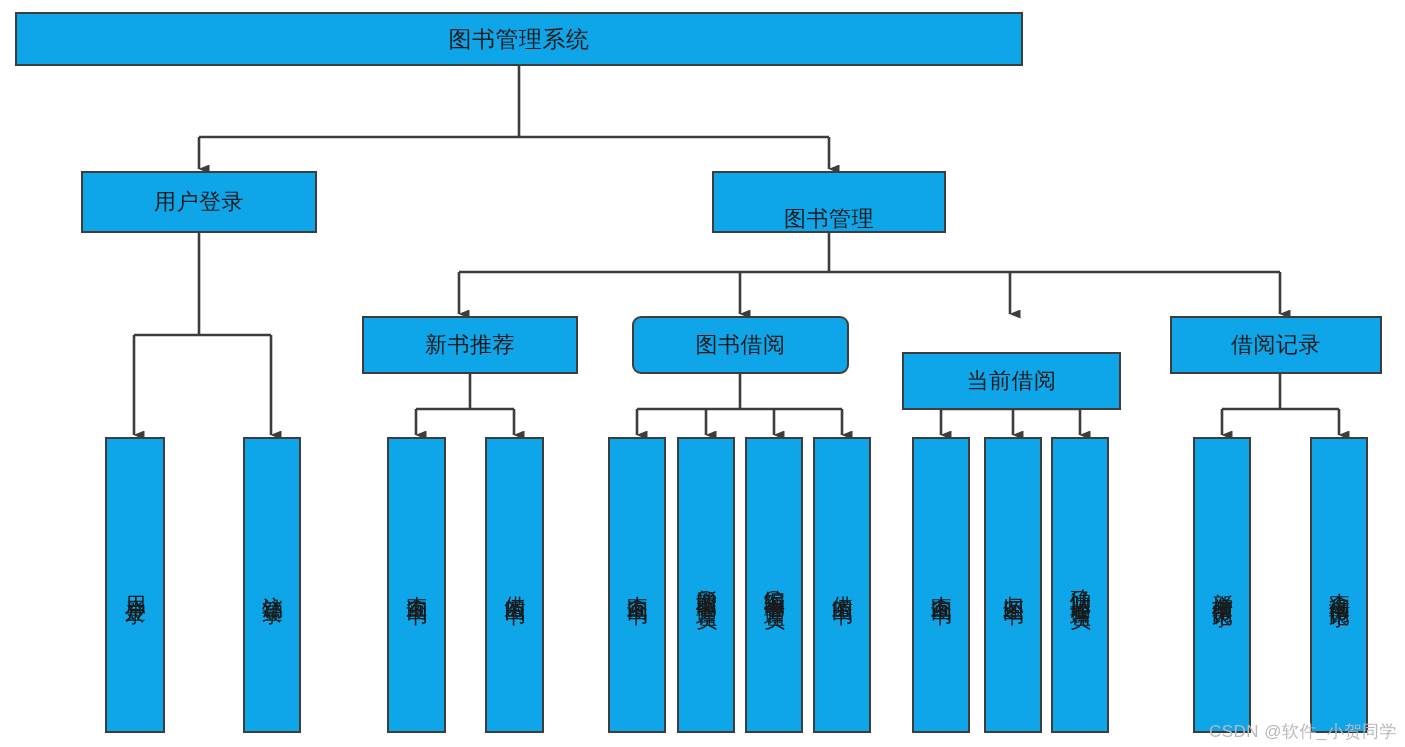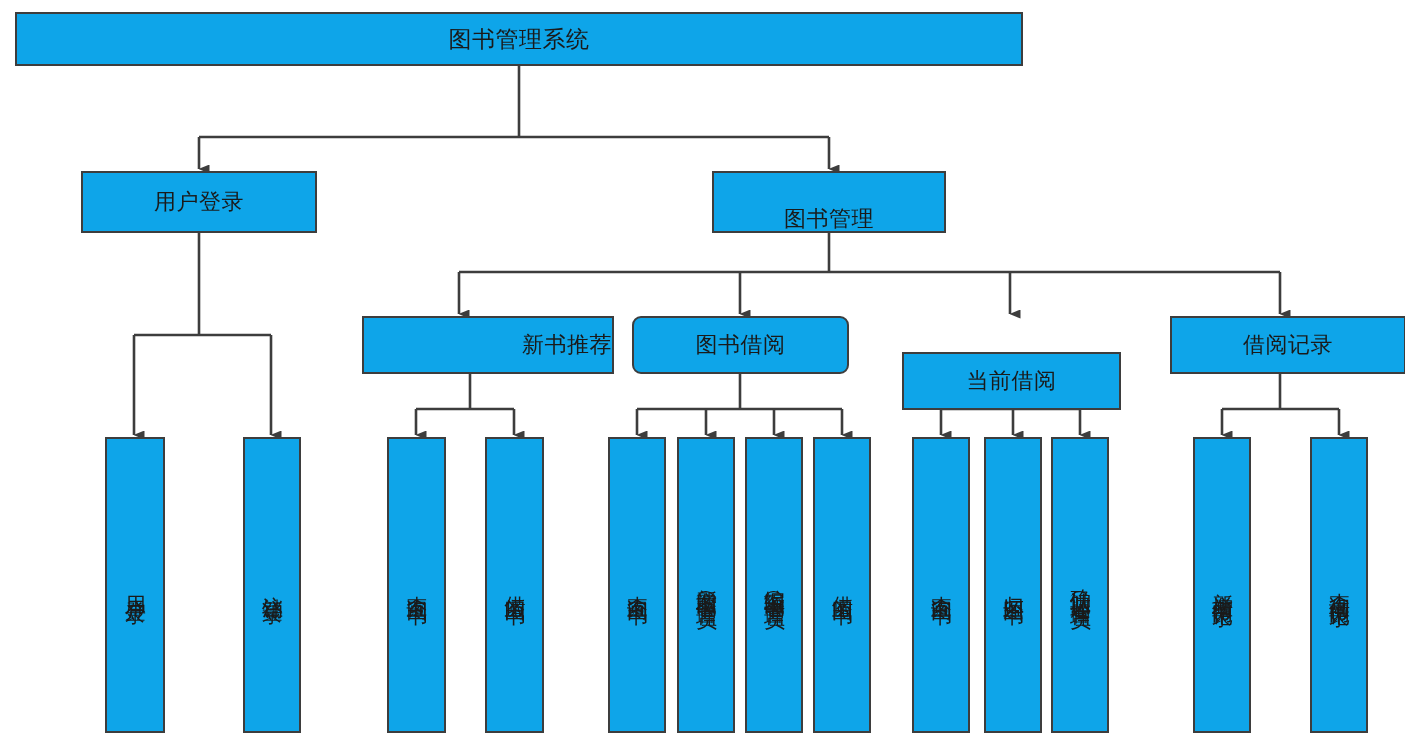--- a/index.html
+++ b/index.html
@@ -118,30 +118,30 @@
   <div id="nodes">
       <div class="node root" style="left: 15px; top: 12px; width: 1008px; height: 54px;">
         <span class="label">图书管理系统</span>
       </div>
       <div class="node lvl2" style="left: 81px; top: 171px; width: 236px; height: 62px;">
         <span class="label">用户登录</span>
       </div>
       <div class="node lvl2" style="left: 712px; top: 171px; width: 234px; height: 62px; align-items: flex-end;">
         <span class="label">图书管理</span>
       </div>
-      <div class="node lvl3" style="left: 362px; top: 316px; width: 252px; height: 58px; justify-content: flex-end;">
+      <div class="node lvl3" style="left: 362px; top: 316px; width: 216px; height: 58px;">
         <span class="label">新书推荐</span>
       </div>
       <div class="node lvl3" style="left: 632px; top: 316px; width: 217px; height: 58px; border-radius: 9px;">
         <span class="label">图书借阅</span>
       </div>
       <div class="node lvl3" style="left: 902px; top: 316px; width: 219px; height: 58px; margin-top: 36px;">
         <span class="label">当前借阅</span>
       </div>
-      <div class="node lvl3" style="left: 1170px; top: 316px; width: 236px; height: 58px;">
+      <div class="node lvl3" style="left: 1170px; top: 316px; width: 212px; height: 58px;">
         <span class="label">借阅记录</span>
       </div>
       <div class="node leaf" style="left: 105px; top: 437px; width: 60px; height: 296px;">
         <span class="label">用户登录</span>
       </div>
       <div class="node leaf" style="left: 243px; top: 437px; width: 58px; height: 296px;">
         <span class="label">注销登录</span>
       </div>
       <div class="node leaf" style="left: 387px; top: 437px; width: 59px; height: 296px;">
         <span class="label">查询图书</span>
@@ -171,13 +171,14 @@
         <span class="label">确认归还（管理员）</span>
       </div>
       <div class="node leaf" style="left: 1193px; top: 437px; width: 58px; height: 296px;">
         <span class="label">新增借阅记录</span>
       </div>
       <div class="node leaf" style="left: 1310px; top: 437px; width: 58px; height: 296px;">
         <span class="label">查询借阅记录</span>
       </div>
     </div>
 
+  <div id="watermark">CSDN @软件_小贺同学</div>
 </div>
 
 </body></html>

